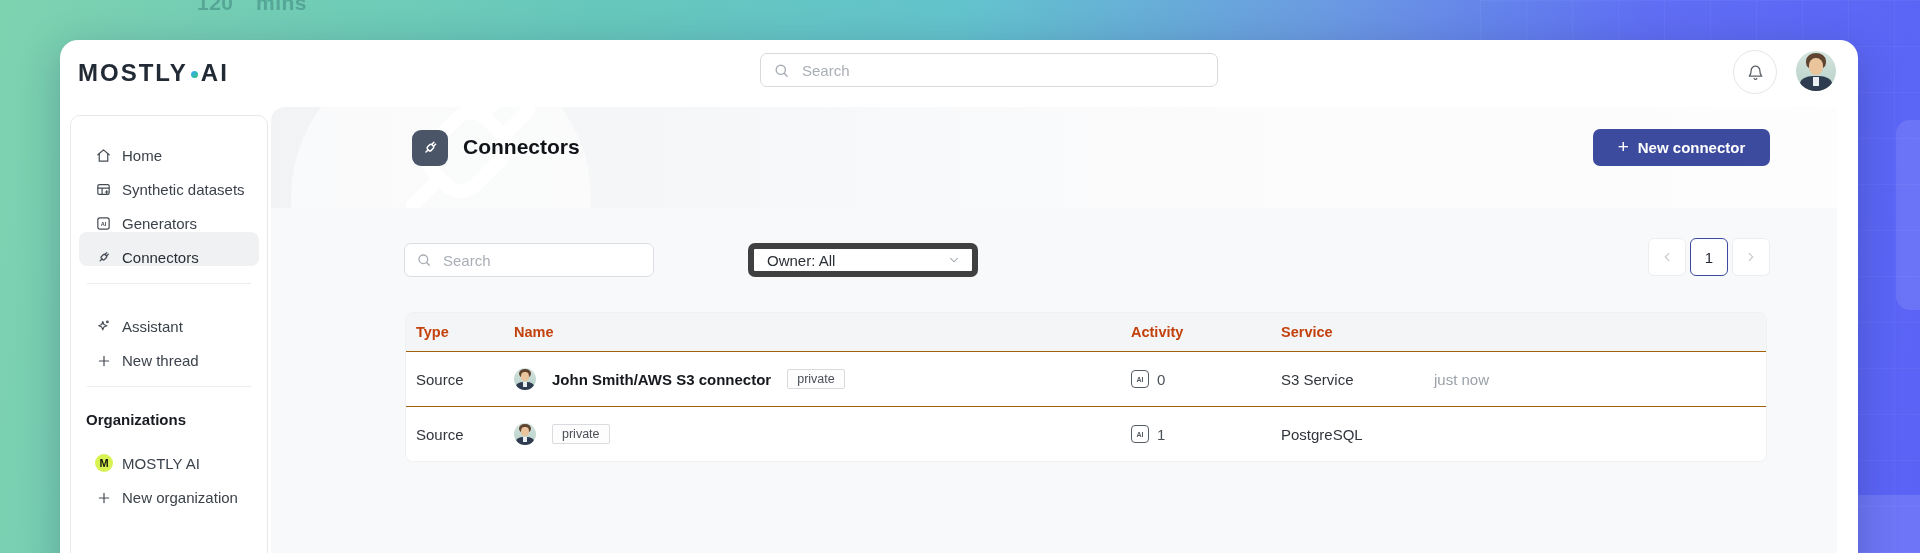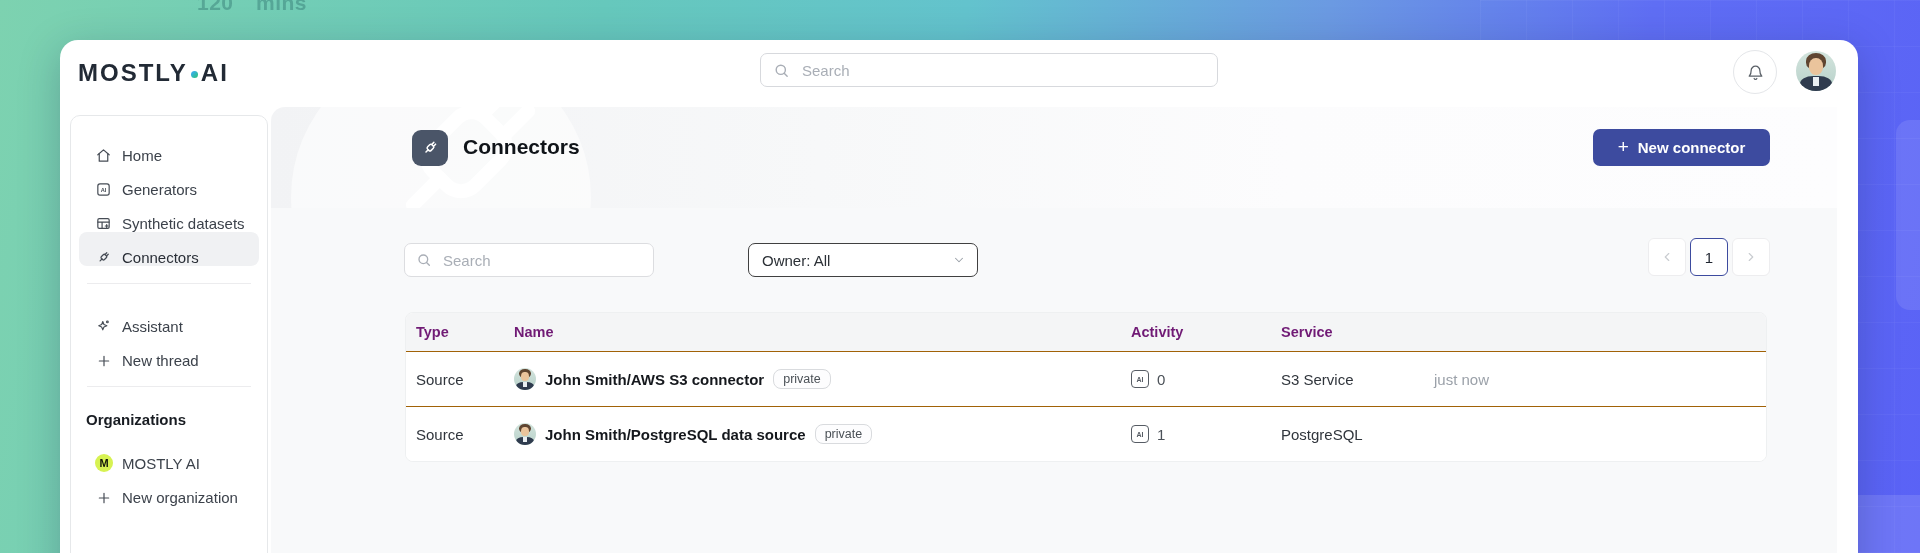--- a/index.html
+++ b/index.html
@@ -62,38 +62,38 @@
   .newbtn{position:absolute;left:1322px;top:22px;width:177px;height:37px;border:none;border-radius:7px;background:#3d4b9f;
         color:#fff;font-size:15px;font-weight:bold;display:flex;align-items:center;justify-content:center;cursor:pointer;
         font-family:"Liberation Sans",sans-serif;}
   .newbtn .plus{font-size:19px;font-weight:normal;margin-right:9px;margin-top:-2px;}
   .content{position:absolute;left:0;top:101px;right:0;bottom:0;background:#f8f9fa;}
   .fsearch{position:absolute;left:133px;top:35px;width:250px;height:34px;border:1px solid #dcdde0;border-radius:7px;
         background:#fff;display:flex;align-items:center;padding:0 11px;box-sizing:border-box;color:#9aa0a8;}
   .fsearch input{border:none;outline:none;flex:1;font-size:15px;margin-left:9px;color:#333;background:transparent;
         font-family:"Liberation Sans",sans-serif;}
   .fsearch input::placeholder{color:#a9aeb6;}
-  .fdrop{position:absolute;left:477px;top:35px;width:230px;height:34px;border:1px solid #404040;border-radius:7px;
+  .fdrop{position:absolute;left:477px;top:35px;width:230px;height:34px;border:6px solid #404040;border-radius:7px;
         background:#fff;display:flex;align-items:center;justify-content:space-between;padding:0 11px 0 13px;
         box-sizing:border-box;font-size:15px;color:#2b3036;cursor:pointer;}
   .fdrop .chev{color:#9aa0a8;display:flex;}
   .pgbox{position:absolute;top:30px;width:38px;height:38px;border-radius:6px;box-sizing:border-box;background:#fff;
         display:flex;align-items:center;justify-content:center;cursor:pointer;}
   .pg-prev{left:1377px;border:1px solid #ededef;color:#c9ccd0;}
   .pg-cur {left:1419px;border:1px solid #3d4b9f;color:#1f2530;font-size:15px;}
   .pg-next{left:1461px;border:1px solid #ededef;color:#c9ccd0;}
   
   .tbl{position:absolute;left:134px;top:104px;width:1360px;border:1px solid #eef0f1;border-radius:8px;background:#fff;overflow:hidden;}
   .thead{display:grid;grid-template-columns:98px 617px 150px 153px 1fr;height:38px;align-items:center;
-        background:#f4f5f6;font-size:14.5px;font-weight:bold;color:#701a75;padding-left:10px;}
+        background:#f4f5f6;font-size:14.5px;font-weight:bold;color:#c2410c;padding-left:10px;}
   .trow{display:grid;grid-template-columns:98px 617px 150px 153px 1fr;height:54px;align-items:center;background:#fff;
         border-top:1px solid #a16207;font-size:15px;color:#30353c;padding-left:10px;cursor:pointer;}
-  .td-name{display:flex;align-items:center;gap:9px;}
+  .td-name{display:flex;align-items:center;gap:16px;}
   .td-name .nm{font-weight:bold;color:#15181d;}
-  .pill{border:1px solid #d9dbde;border-radius:8px;background:#fdfdfe;color:#4a5056;font-size:12.5px;
+  .pill{border:1px solid #d9dbde;border-radius:2px;background:#fdfdfe;color:#4a5056;font-size:12.5px;
         padding:3px 9px;line-height:1;}
   .td-act{display:flex;align-items:center;gap:8px;color:#4b5158;}
   .chip-ic{width:16px;height:16px;border:1.4px solid #565c64;border-radius:4px;font-size:7px;font-weight:bold;
         display:flex;align-items:center;justify-content:center;color:#565c64;}
   .td-created{color:#9ba1a9;}
   svg{display:block;}
 </style>
 </head>
 <body>
 
@@ -146,36 +146,36 @@
       <span class="sic">
           <svg width="17" height="17" viewBox="0 0 24 24" fill="none" stroke="currentColor" stroke-width="1.7" stroke-linecap="round" stroke-linejoin="round">
             <path d="M4 11l8-7 8 7"></path>
             <path d="M6 9.5V20h12V9.5"></path>
           </svg>
         </span>
       <span>Home</span>
     </div>
     <div class="sitem">
       <span class="sic">
-          <svg width="17" height="17" viewBox="0 0 24 24" fill="none" stroke="currentColor" stroke-width="1.7">
-            <rect x="4" y="4" width="16" height="16" rx="3"></rect>
-            <text x="12" y="15.5" font-size="8" text-anchor="middle" fill="currentColor" stroke="none" font-weight="bold">AI</text>
-          </svg>
-        </span>
-      <span>Generators</span>
-    </div>
-    <div class="sitem">
-      <span class="sic">
           <svg width="17" height="17" viewBox="0 0 24 24" fill="none" stroke="currentColor" stroke-width="1.7" stroke-linecap="round">
             <rect x="4" y="5" width="16" height="14" rx="2"></rect>
             <path d="M4 10h16M10 10v9"></path>
             <path d="M16.5 13.5v4M14.5 15.5h4"></path>
           </svg>
         </span>
       <span>Synthetic datasets</span>
+    </div>
+    <div class="sitem">
+      <span class="sic">
+          <svg width="17" height="17" viewBox="0 0 24 24" fill="none" stroke="currentColor" stroke-width="1.7">
+            <rect x="4" y="4" width="16" height="16" rx="3"></rect>
+            <text x="12" y="15.5" font-size="8" text-anchor="middle" fill="currentColor" stroke="none" font-weight="bold">AI</text>
+          </svg>
+        </span>
+      <span>Generators</span>
     </div>
     <div class="sitem active">
       <span class="sic">
           <svg width="17" height="17" viewBox="0 0 24 24" fill="none" stroke="currentColor" stroke-width="1.7" stroke-linecap="round">
             <g transform="rotate(45 12 12)">
               <rect x="9" y="7.5" width="6" height="7.5" rx="2"></rect>
               <path d="M10.5 7.5V4M13.5 7.5V4M12 15v3.8"></path>
             </g>
           </svg>
         </span>
@@ -320,21 +320,20 @@
           <div>Source</div>
           <div class="td-name">
             <span class="avatar av-sm">
                 <span class="person">
                   <span class="hair"></span>
                   <span class="face"></span>
                   <span class="body"></span>
                   <span class="shirt"></span>
                 </span>
               </span>
-            <span class="nm">John Smith/PostgreSQL data source</span>
             <span class="pill">private</span>
           </div>
           <div class="td-act">
             <span class="chip-ic">AI</span>
             <span>1</span>
           </div>
           <div>PostgreSQL</div>
         </div>
       </div>
 

